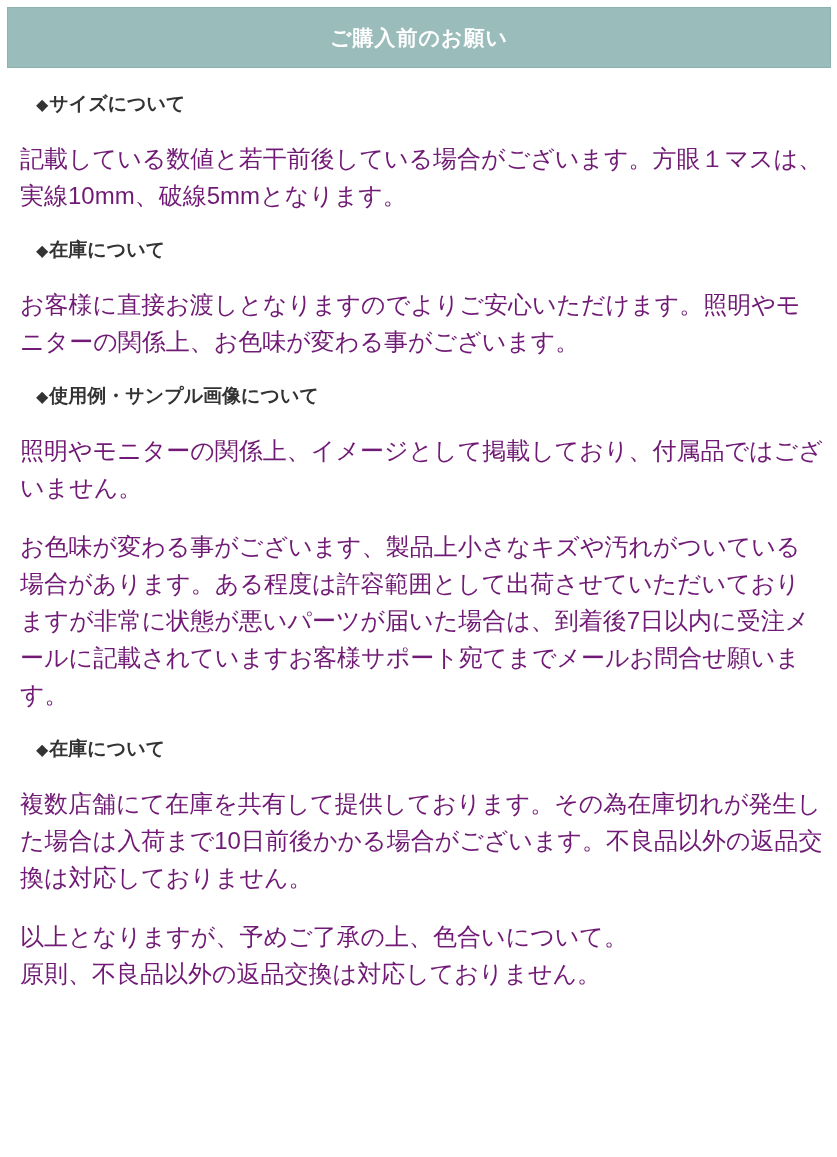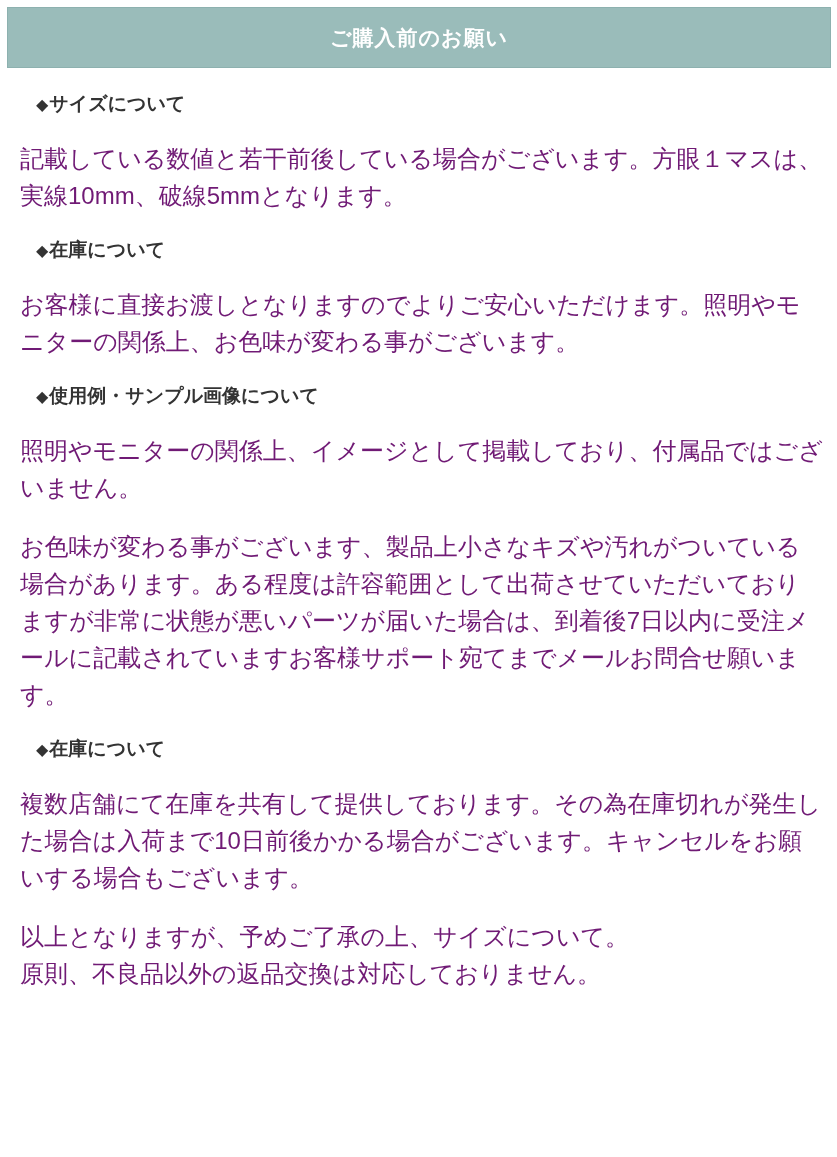--- a/index.html
+++ b/index.html
@@ -75,22 +75,22 @@
     <h2 class="section-heading"><span class="bullet">◆</span><span>使用例・サンプル画像について</span></h2>
     <p class="section-body">照明やモニターの関係上、イメージとして掲載しており、付属品ではございません。</p>
   </section>
 
   <section class="notice-section">
     <p class="section-body">お色味が変わる事がございます、製品上小さなキズや汚れがついている場合があります。ある程度は許容範囲として出荷させていただいておりますが非常に状態が悪いパーツが届いた場合は、到着後7日以内に受注メールに記載されていますお客様サポート宛てまでメールお問合せ願います。</p>
   </section>
 
   <section class="notice-section">
     <h2 class="section-heading"><span class="bullet">◆</span><span>在庫について</span></h2>
-    <p class="section-body">複数店舗にて在庫を共有して提供しております。その為在庫切れが発生した場合は入荷まで10日前後かかる場合がございます。キャンセルをお願いする場合もございます。</p>
+    <p class="section-body">複数店舗にて在庫を共有して提供しております。その為在庫切れが発生した場合は入荷まで10日前後かかる場合がございます。不良品以外の返品交換は対応しておりません。</p>
   </section>
 
 
   <section class="notice-section">
 
-    <p class="section-body">以上となりますが、予めご了承の上、サイズについて。
+    <p class="section-body">以上となりますが、予めご了承の上、色合いについて。
 原則、不良品以外の返品交換は対応しておりません。</p>
   </section>
 </main>
 
 </body></html>

